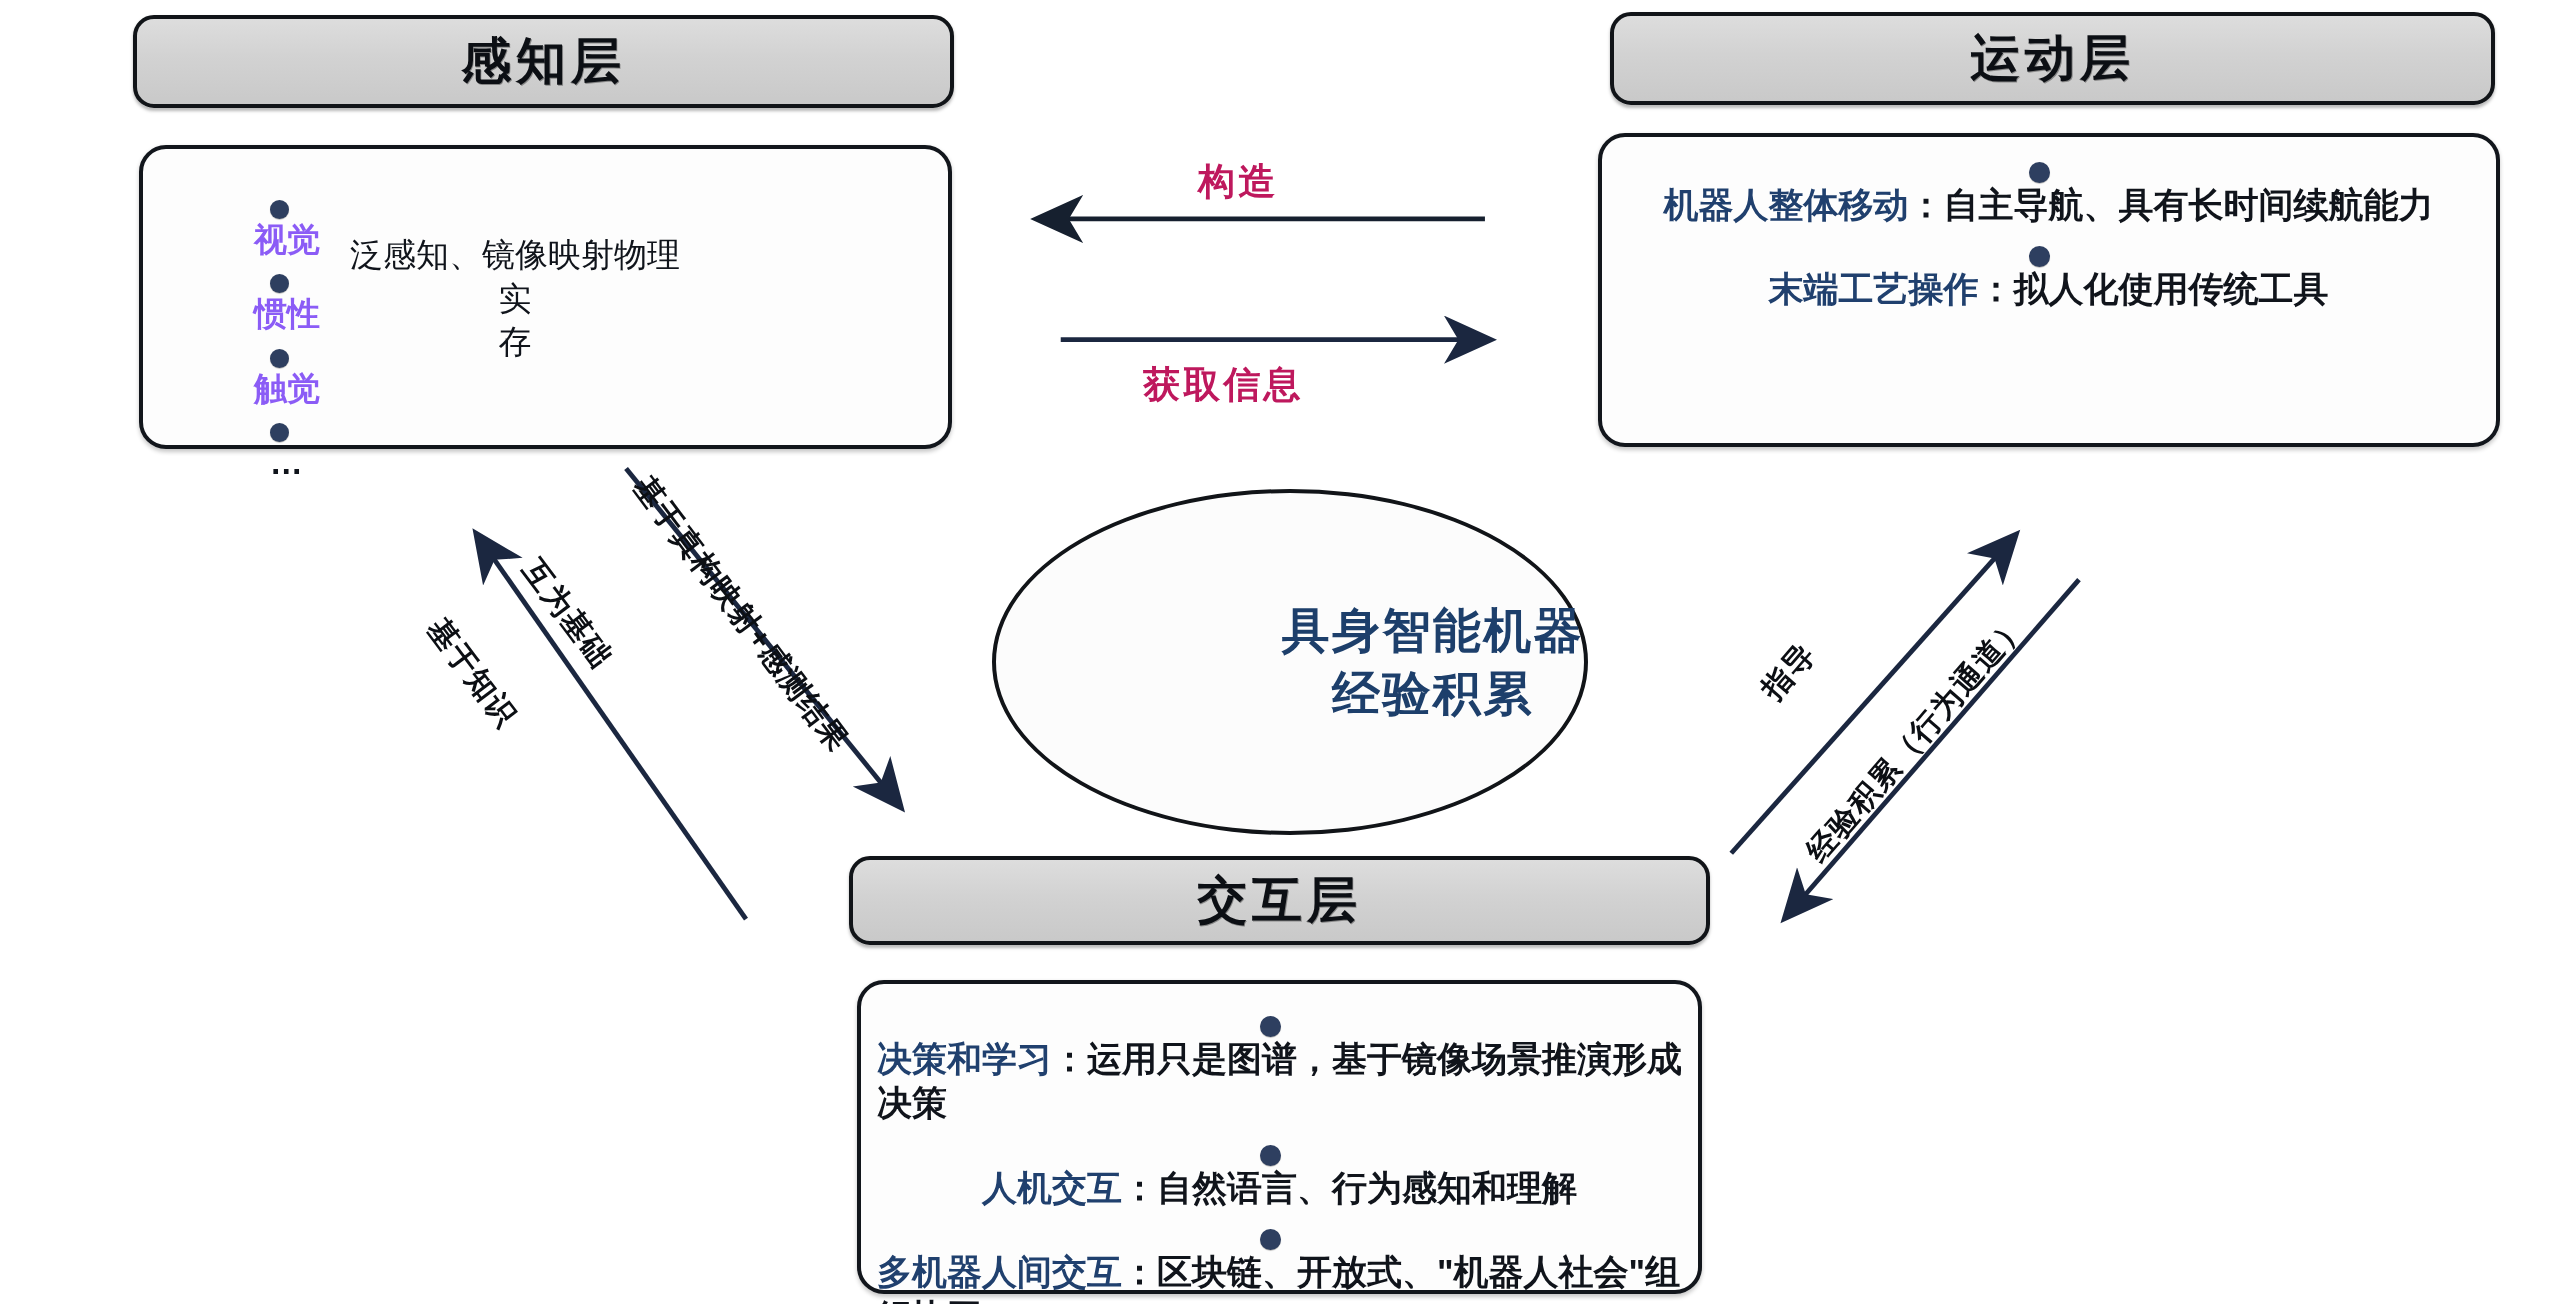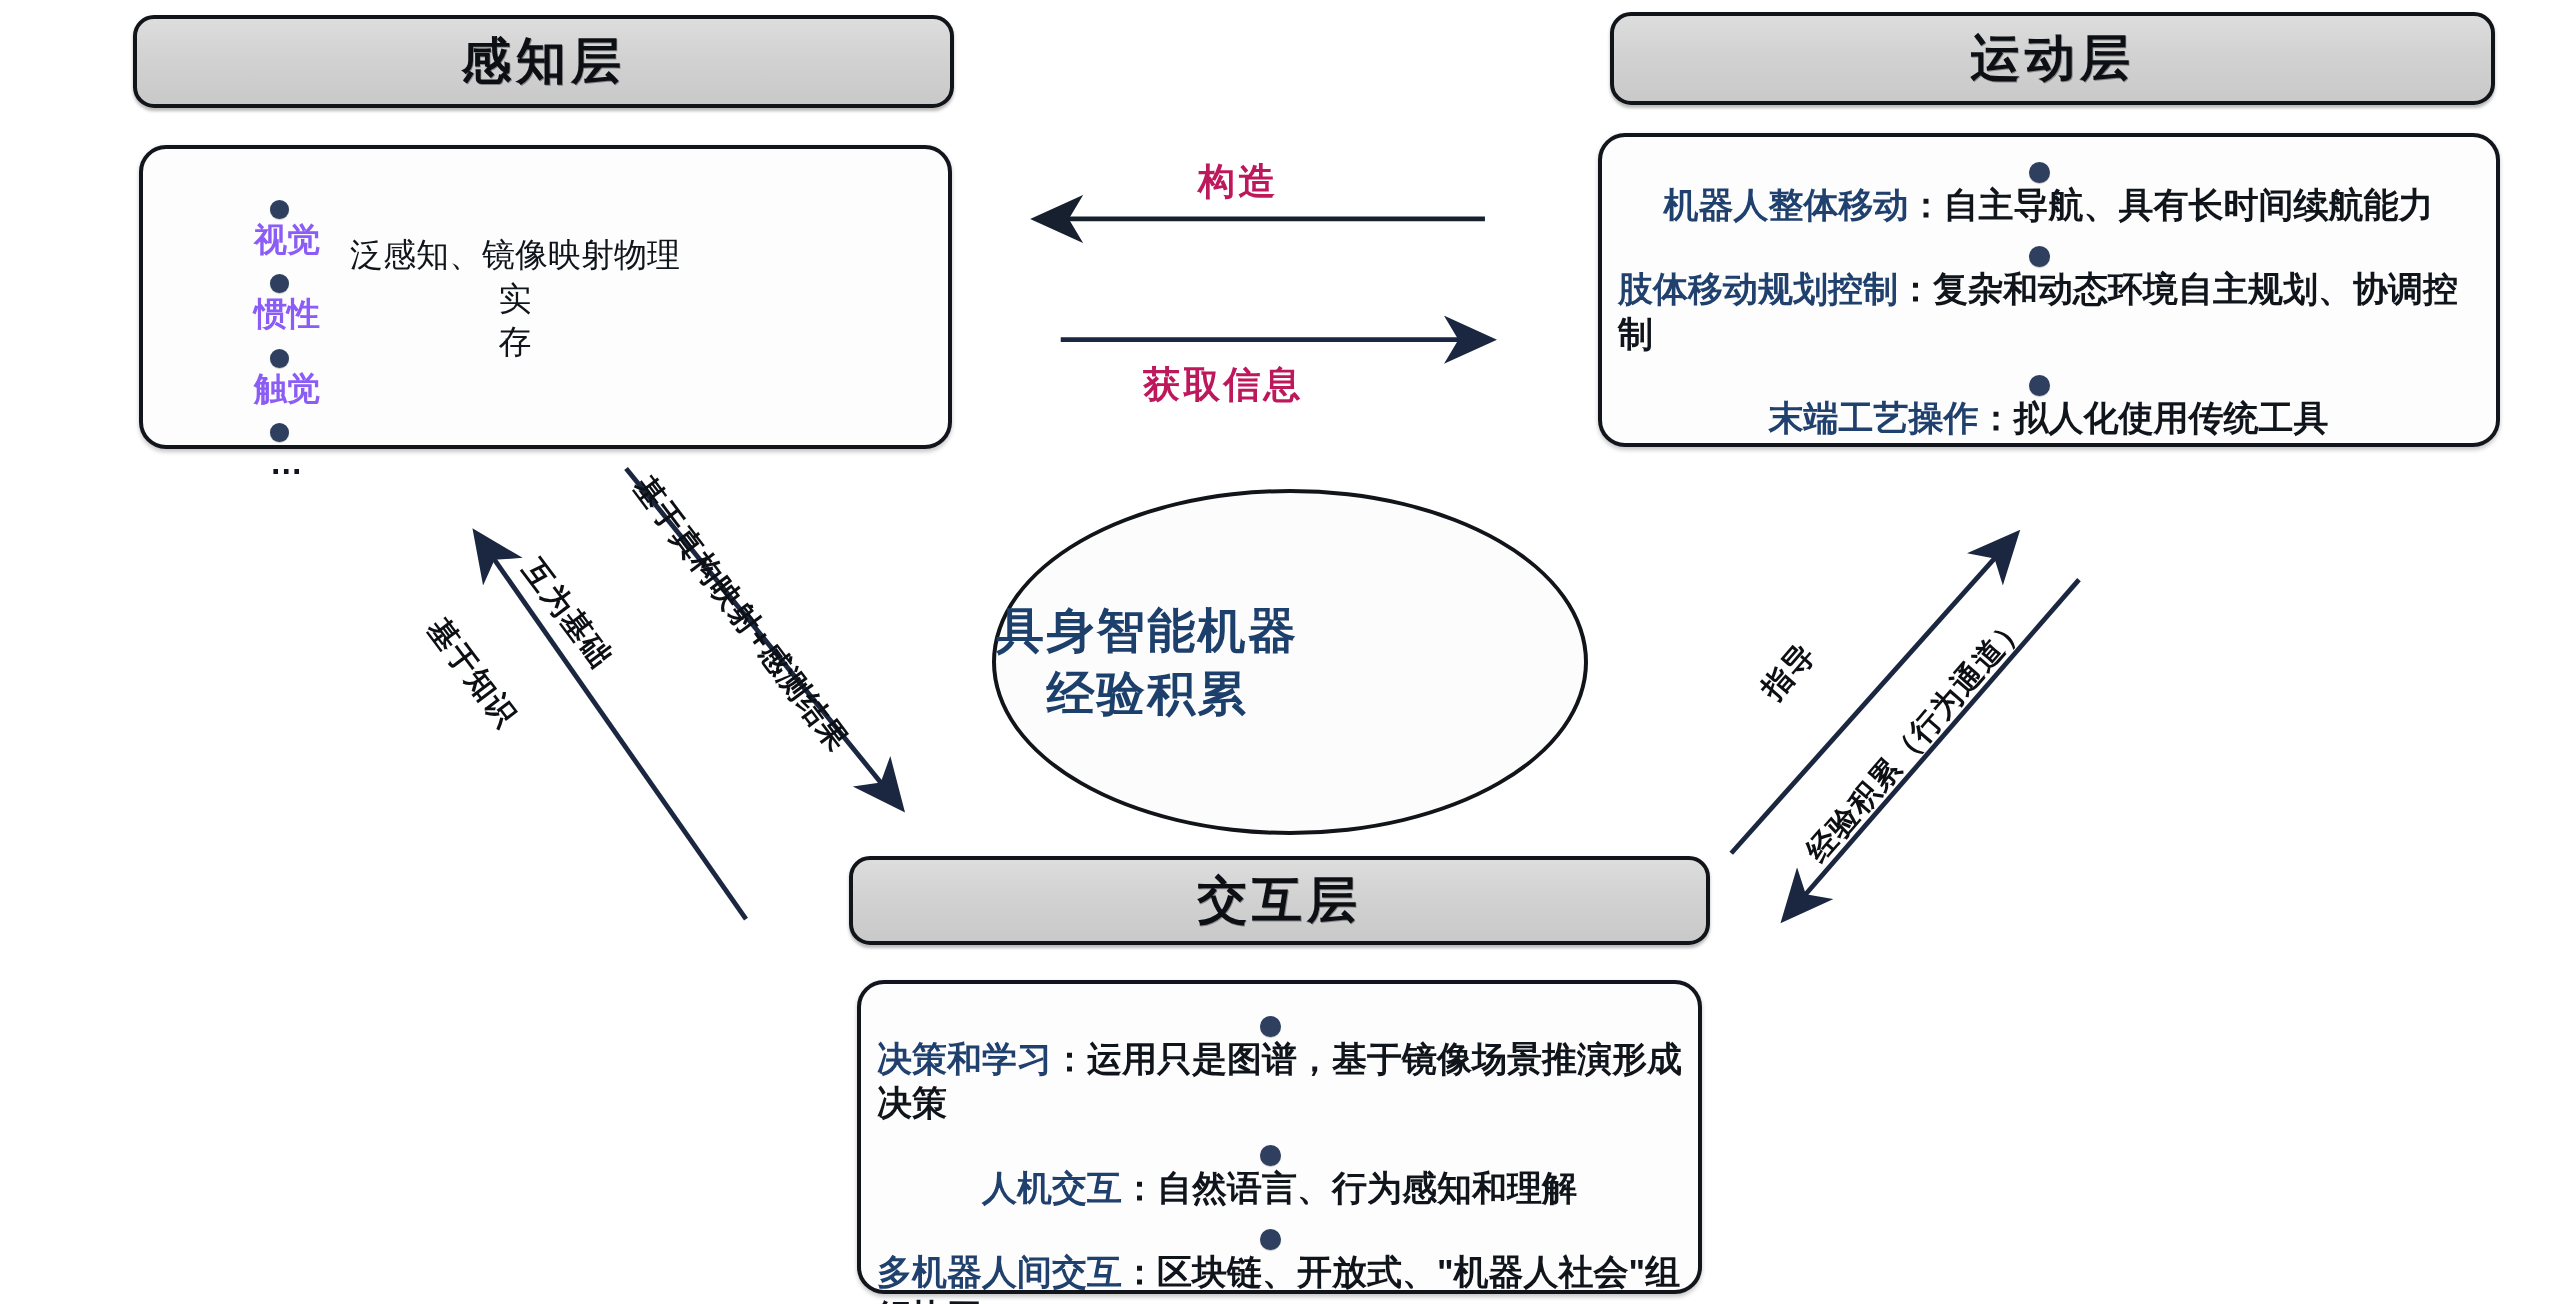--- a/index.html
+++ b/index.html
@@ -51,21 +51,21 @@
 
   .perc-note{
     position:absolute;font-size:33px;font-weight:normal;color:#10141b;
     line-height:1.32;text-align:center;
   }
 
   
   .ellipse{
     position:absolute;border:4px solid #111418;border-radius:50%;
     background:#fcfcfc;
-    display:flex;align-items:center;justify-content:flex-start;
+    display:flex;align-items:center;justify-content:flex-end;
   }
   .ellipse .etxt{
     font-size:48px;font-weight:bold;color:#1d3f6b;line-height:1.32;
     text-align:center;letter-spacing:2.4px;
   }
 
   
   .harrow-lbl{
     position:absolute;font-size:37px;font-weight:bold;color:#be185d;
     letter-spacing:3.2px;white-space:nowrap;
@@ -155,24 +155,20 @@
 
   <div class="cbox" style="left:1554px;top:133px;width:894px;height:306px;"></div>
 
   <ul class="blist" style="left:1574px;top:151px;width:861px;">
     <li class="bitem">
       <span class="bdot"></span>
       <span class="btxt"><span class="k">机器人整体移动</span><span>：</span><span>自主导航、具有长时间续航能力</span></span>
     </li>
     <li class="bitem">
       <span class="bdot"></span>
-      <span class="btxt"><span class="k">肢体移动规划控制</span><span>：</span><span>复杂和动态环境自主规划、协调控制</span></span>
-    </li>
-    <li class="bitem">
-      <span class="bdot"></span>
       <span class="btxt"><span class="k">末端工艺操作</span><span>：</span><span>拟人化使用传统工具</span></span>
     </li>
   </ul>
 
   <div class="ellipse" style="left:948px;top:489px;width:588px;height:338px;">
     <div class="etxt">
       <div>具身智能机器</div>
       <div>经验积累</div>
     </div>
   </div>

